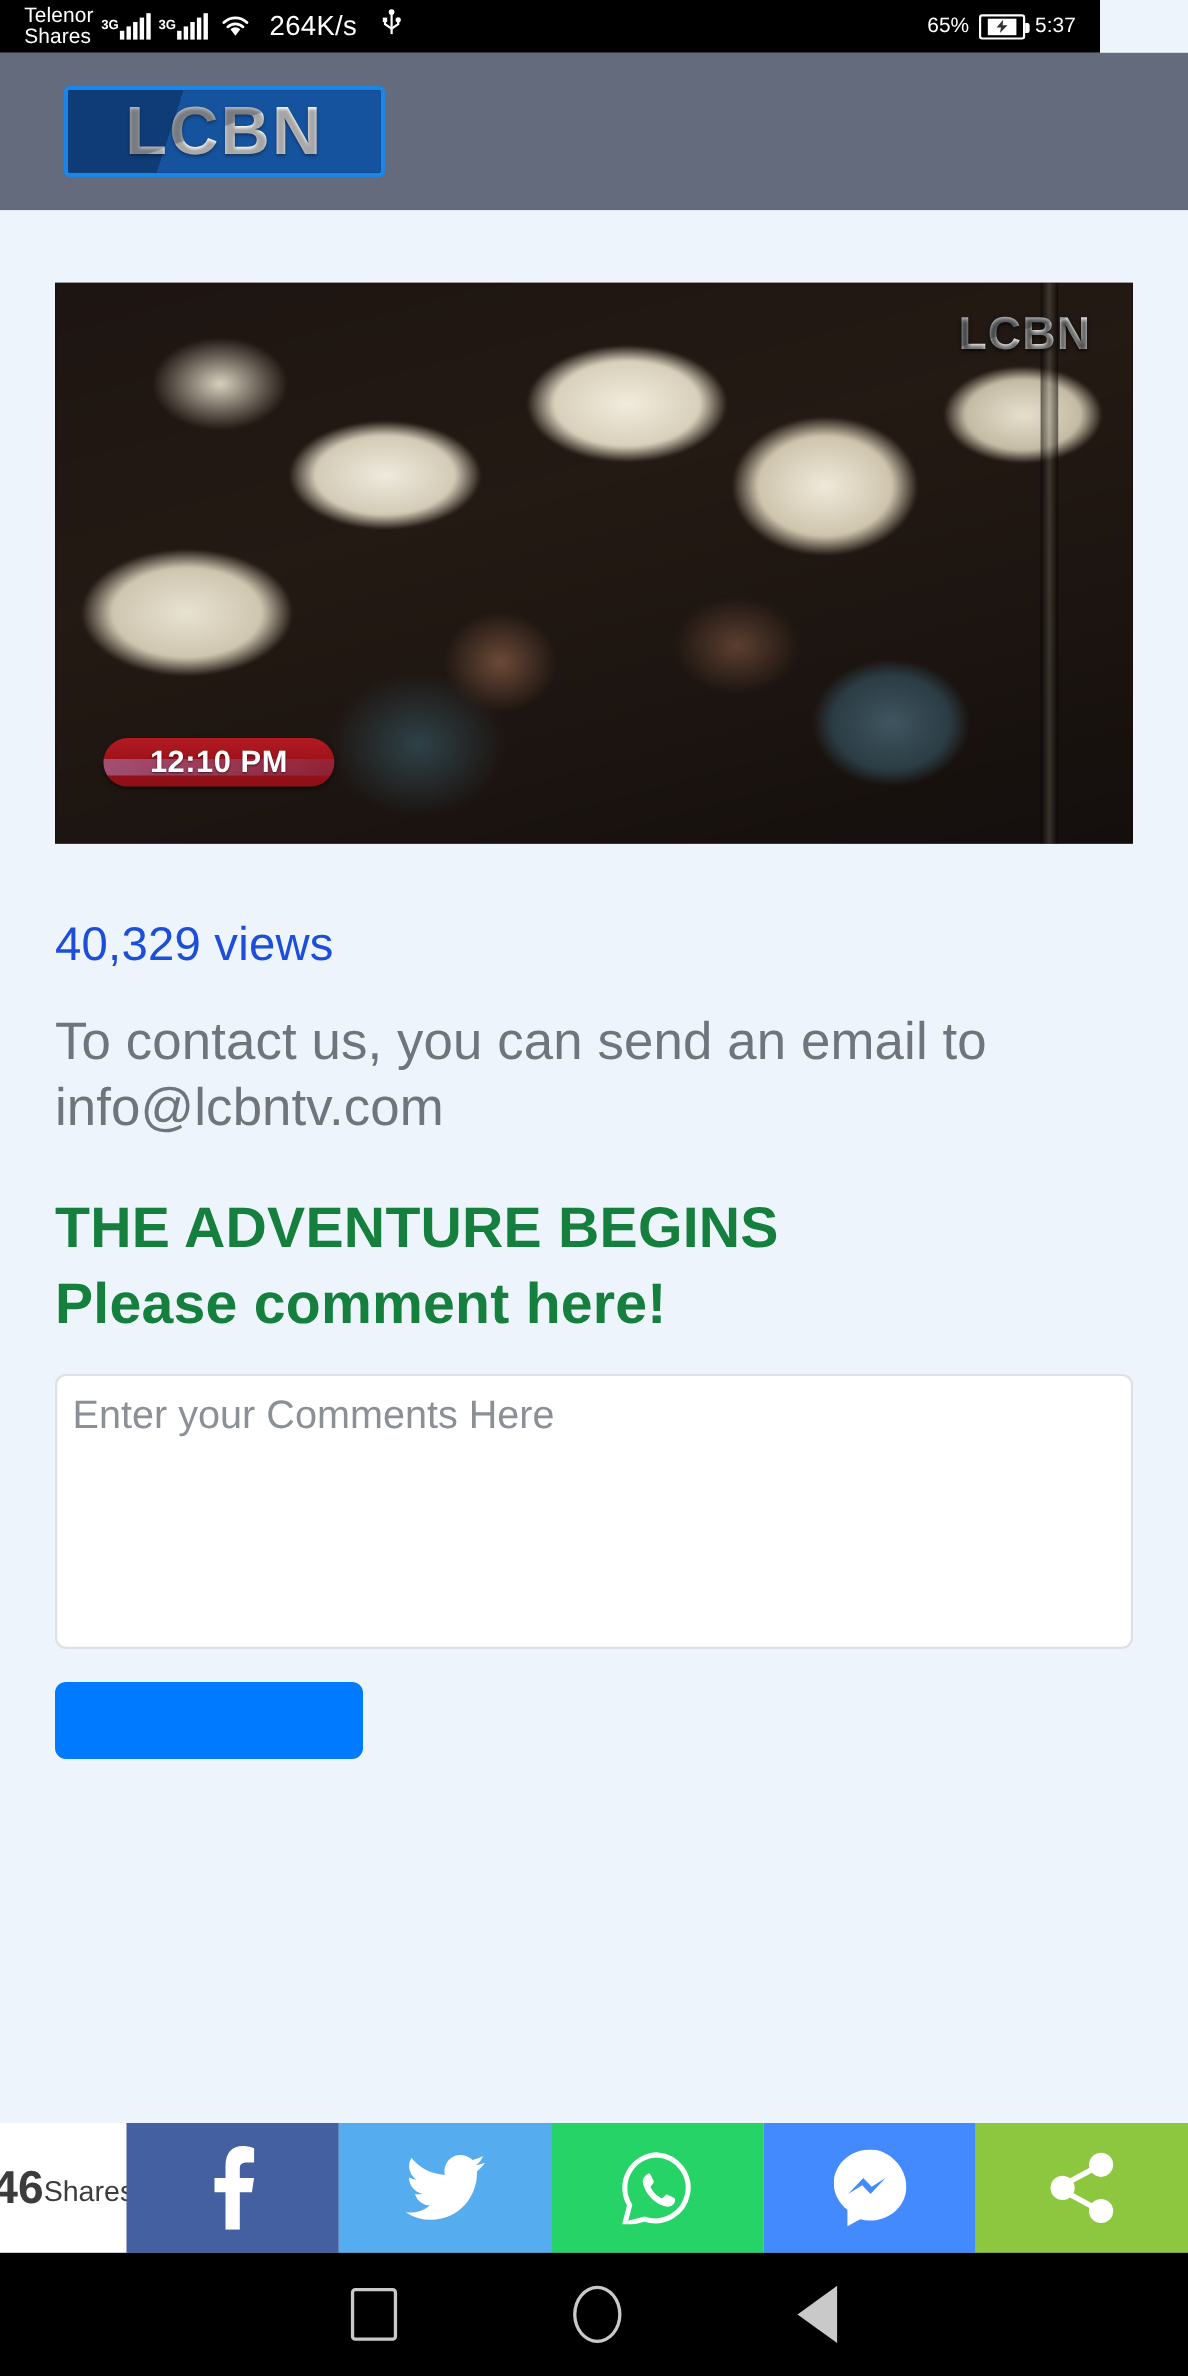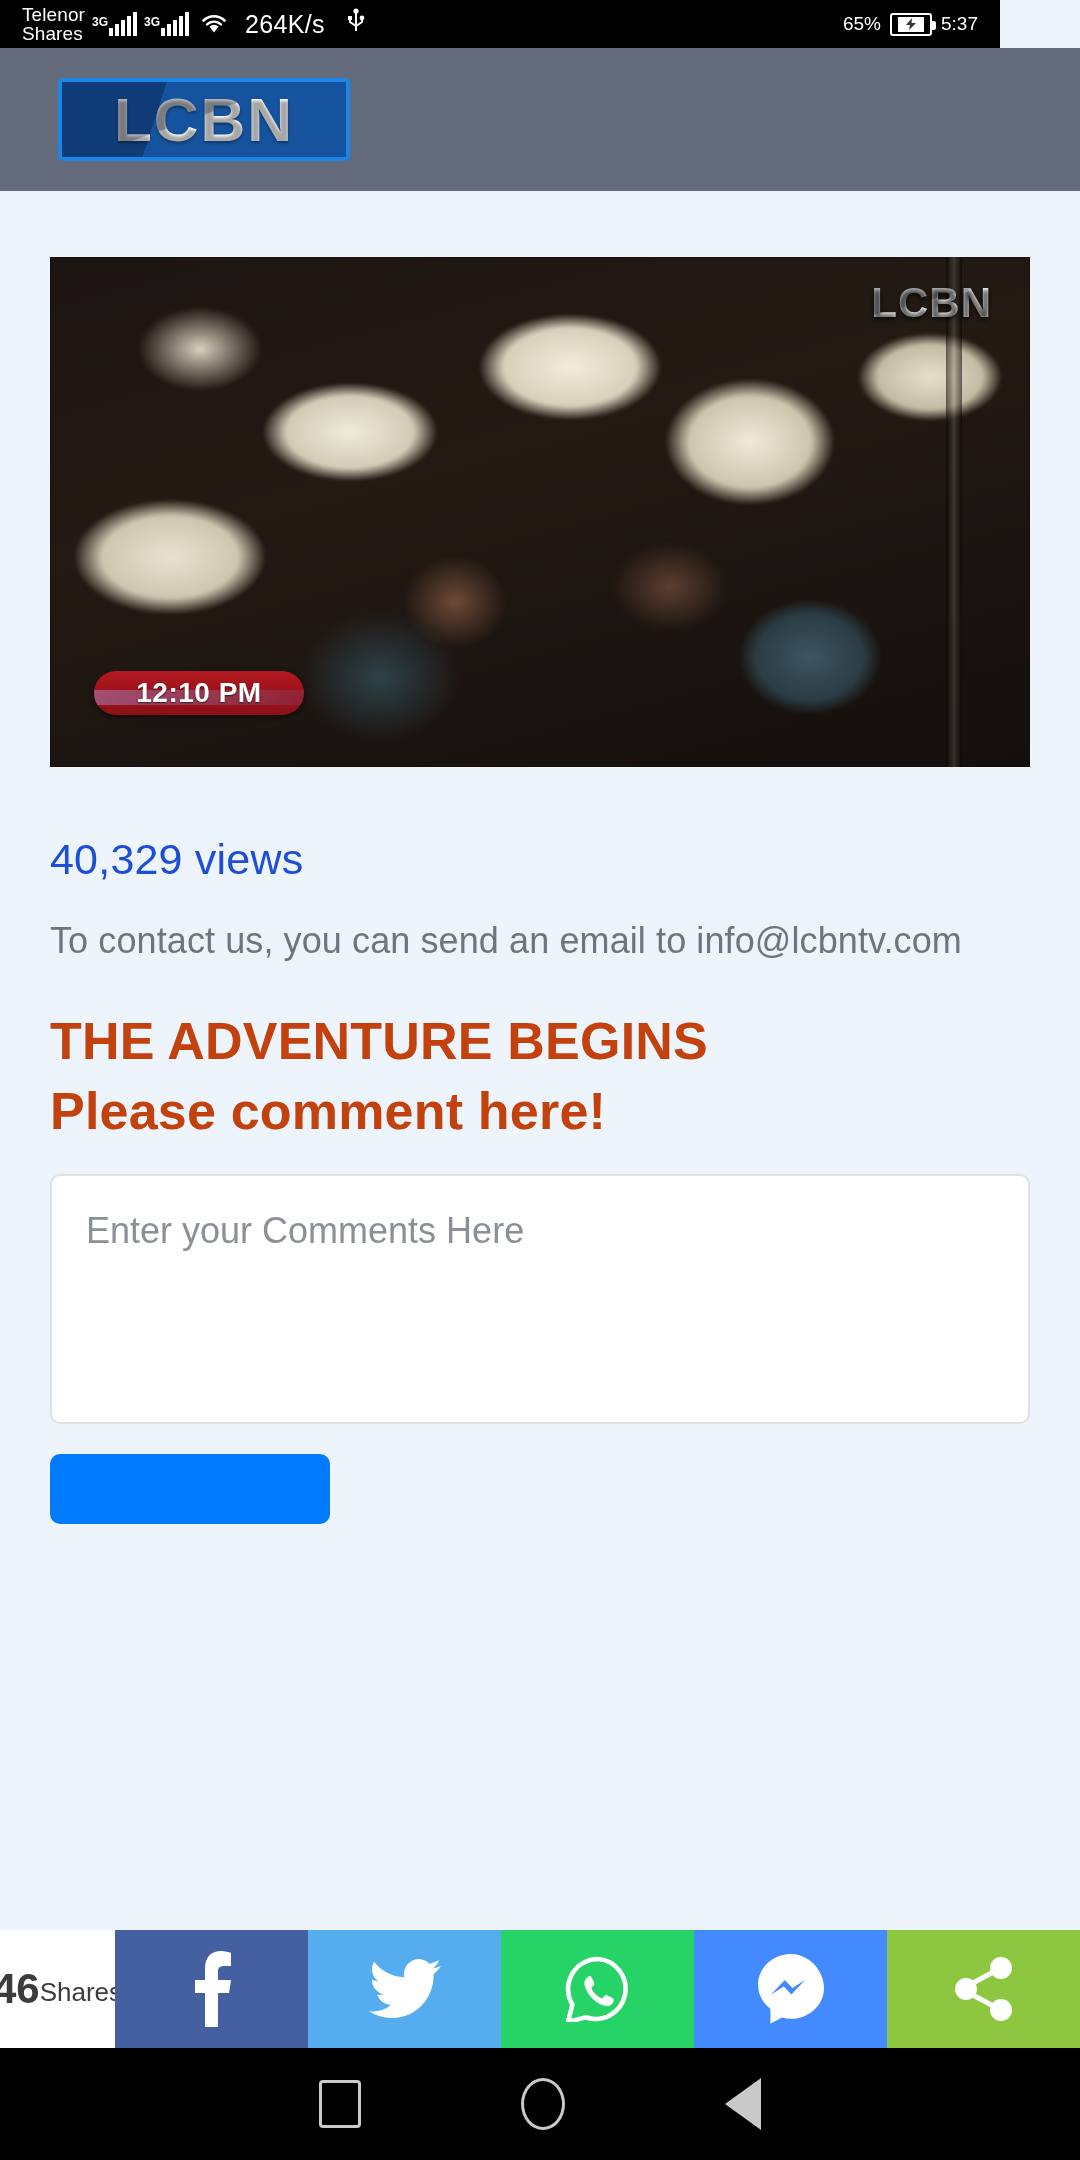--- a/index.html
+++ b/index.html
@@ -142,27 +142,27 @@
     letter-spacing:.5px;
     text-shadow:0 1px 2px rgba(0,0,0,.6);
   }
 
   .views {
     margin-top:68px;
     font-size:43px; color:#1d4ed8; letter-spacing:.2px;
   }
   .contact {
     margin-top:34px;
-    font-size:36px; color:#6f757b;
+    font-size:48px; color:#6f757b;
     line-height:1.26; letter-spacing:.1px;
   }
   .h-big {
     margin-top:44px;
     font-size:52px; font-weight:bold;
-    color:#c2410c; line-height:1.33;
+    color:#15803d; line-height:1.33;
     letter-spacing:.2px;
   }
   .h-big .l2 { display:block; }
 
   .field {
     width:980px; height:84px;
     margin-top:44px;
     background:#fff;
     border:2px solid #dde1e6;
     border-radius:10px;
@@ -170,21 +170,21 @@
     padding:0 26px;
   }
   .field .ph { font-size:36px; color:#8b9096; }
 
   .textarea {
     width:980px; height:250px;
     margin-top:28px;
     background:#fff;
     border:2px solid #dde1e6;
     border-radius:10px;
-    padding:34px;
+    padding:14px;
   }
   .textarea .ph { font-size:36px; color:#8b9096; }
 
   .submit {
     width:280px; height:70px;
     margin-top:30px;
     background:#007bff;
     border-radius:10px;
   }
 

